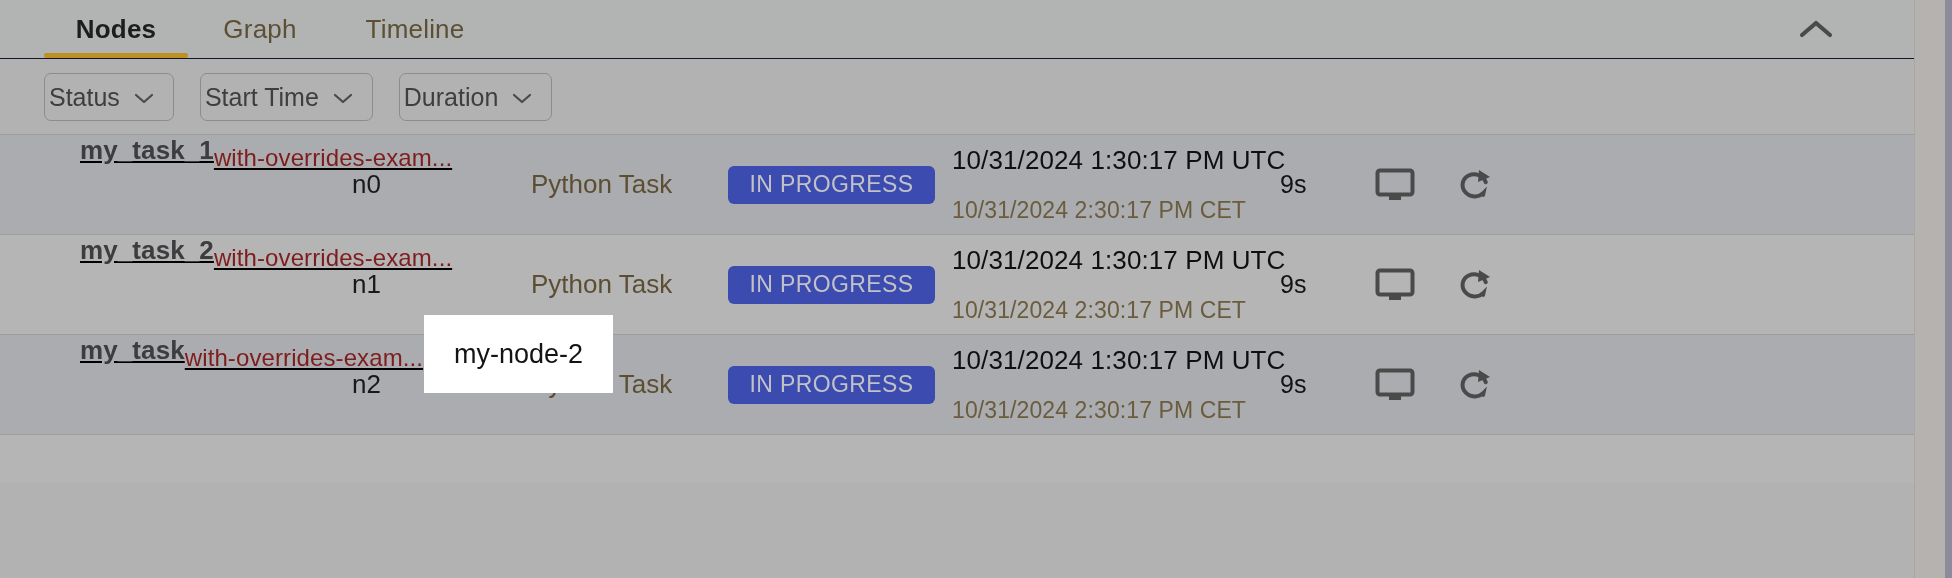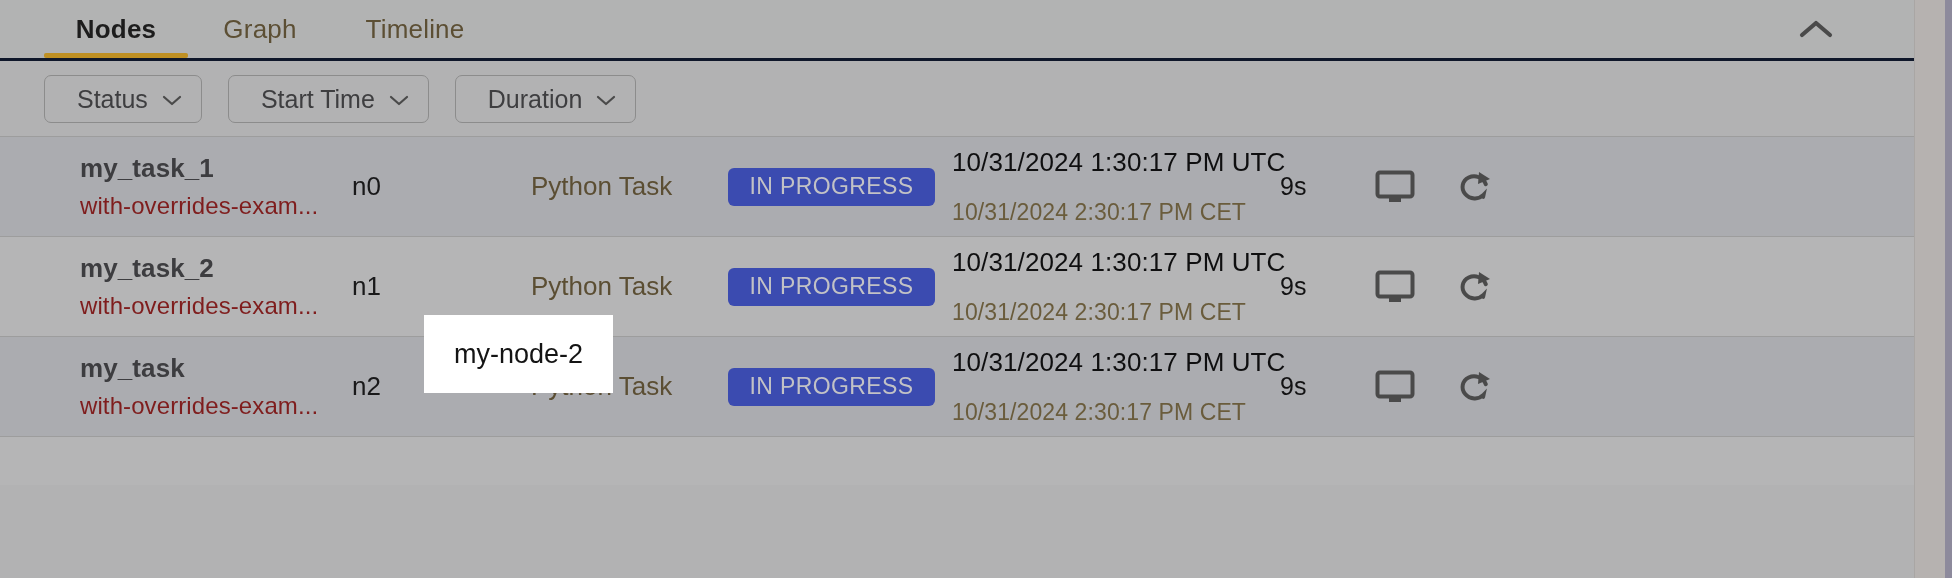--- a/index.html
+++ b/index.html
@@ -27,21 +27,21 @@
 
   
   .panel{
     position:absolute;top:0;left:0;width:1914px;height:578px;
     background:#b2b2b3;
   }
 
   
   .tabbar{
     position:relative;height:58px;
-    border-bottom:3px solid #0f172a;
+    border-bottom:1px solid #0f172a;
     background:#b2b3b3;
   }
   .tabs{position:absolute;left:44px;top:0;height:58px;display:flex;align-items:center;}
   .tab{
     position:relative;height:58px;display:flex;align-items:center;justify-content:center;
     font-size:26px;letter-spacing:.2px;color:#5c4f34;
     padding:0 0 0 0;margin-right:0;cursor:pointer;user-select:none;
   }
   .tab .tab-label{display:block;}
   .tab-nodes{width:144px;}
@@ -61,40 +61,40 @@
   
   .filterbar{
     position:relative;height:75px;
     border-bottom:1px solid #9d9d9d;
     background:#b2b2b3;
   }
   .chips{position:absolute;left:44px;top:14px;display:flex;gap:26px;}
   .chip{
     height:46px;border:1px solid #8c8c8c;border-radius:7px;
     display:flex;align-items:center;gap:14px;
-    padding:0 19px 0 32px;
+    padding:0 19px 0 4px;
     font-size:25px;color:#3e3e40;cursor:pointer;user-select:none;
     background:transparent;
   }
   .chip .chev{display:block;margin-top:2px;}
 
   
   .rows{position:relative;}
   .row{
     position:relative;height:99px;
     border-bottom:1px solid #9d9d9d;
     display:flex;align-items:center;
     background:#b5b5b6;
   }
   .row.dim{background:#abacb0;}
   .row-tail{
     position:relative;height:48px;background:#b5b5b6;
   }
 
-  .c-name{position:absolute;left:80px;top:0;height:99px;display:flex;flex-direction:column;justify-content:center;}
+  .c-name{position:absolute;left:80px;top:0;height:99px;display:flex;flex-direction:row;justify-content:flex-start;text-decoration:underline;}
   .name-main{font-size:26px;font-weight:700;color:#3d3d40;line-height:1.18;letter-spacing:.1px;}
   .name-sub{font-size:24px;color:#7f1d1d;line-height:1.18;margin-top:9px;letter-spacing:.1px;}
 
   .c-node{position:absolute;left:352px;top:0;height:99px;display:flex;align-items:center;
           font-size:26px;color:#19191a;}
   .c-type{position:absolute;left:531px;top:0;height:99px;display:flex;align-items:center;
           font-size:26px;color:#5b4e33;}
   .c-status{position:absolute;left:728px;top:0;height:99px;display:flex;align-items:center;}
   .badge{
     display:inline-flex;align-items:center;justify-content:center;

